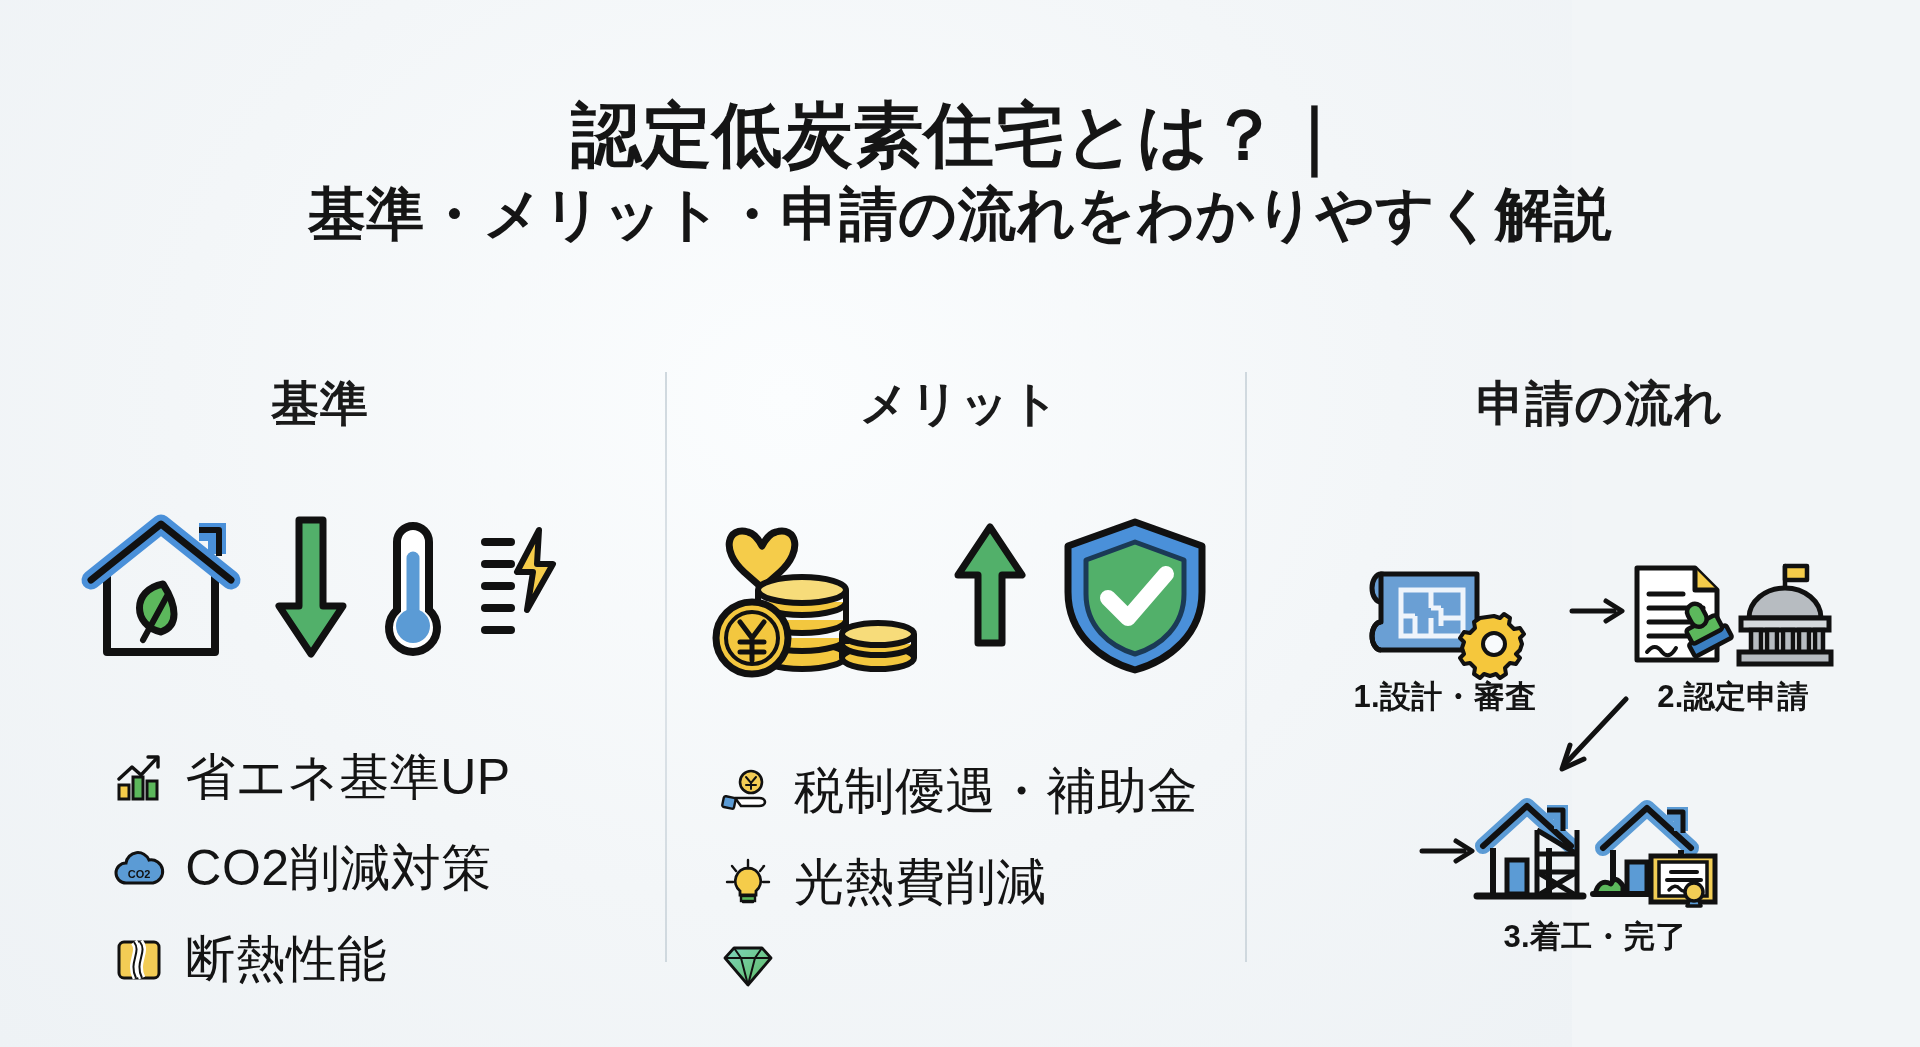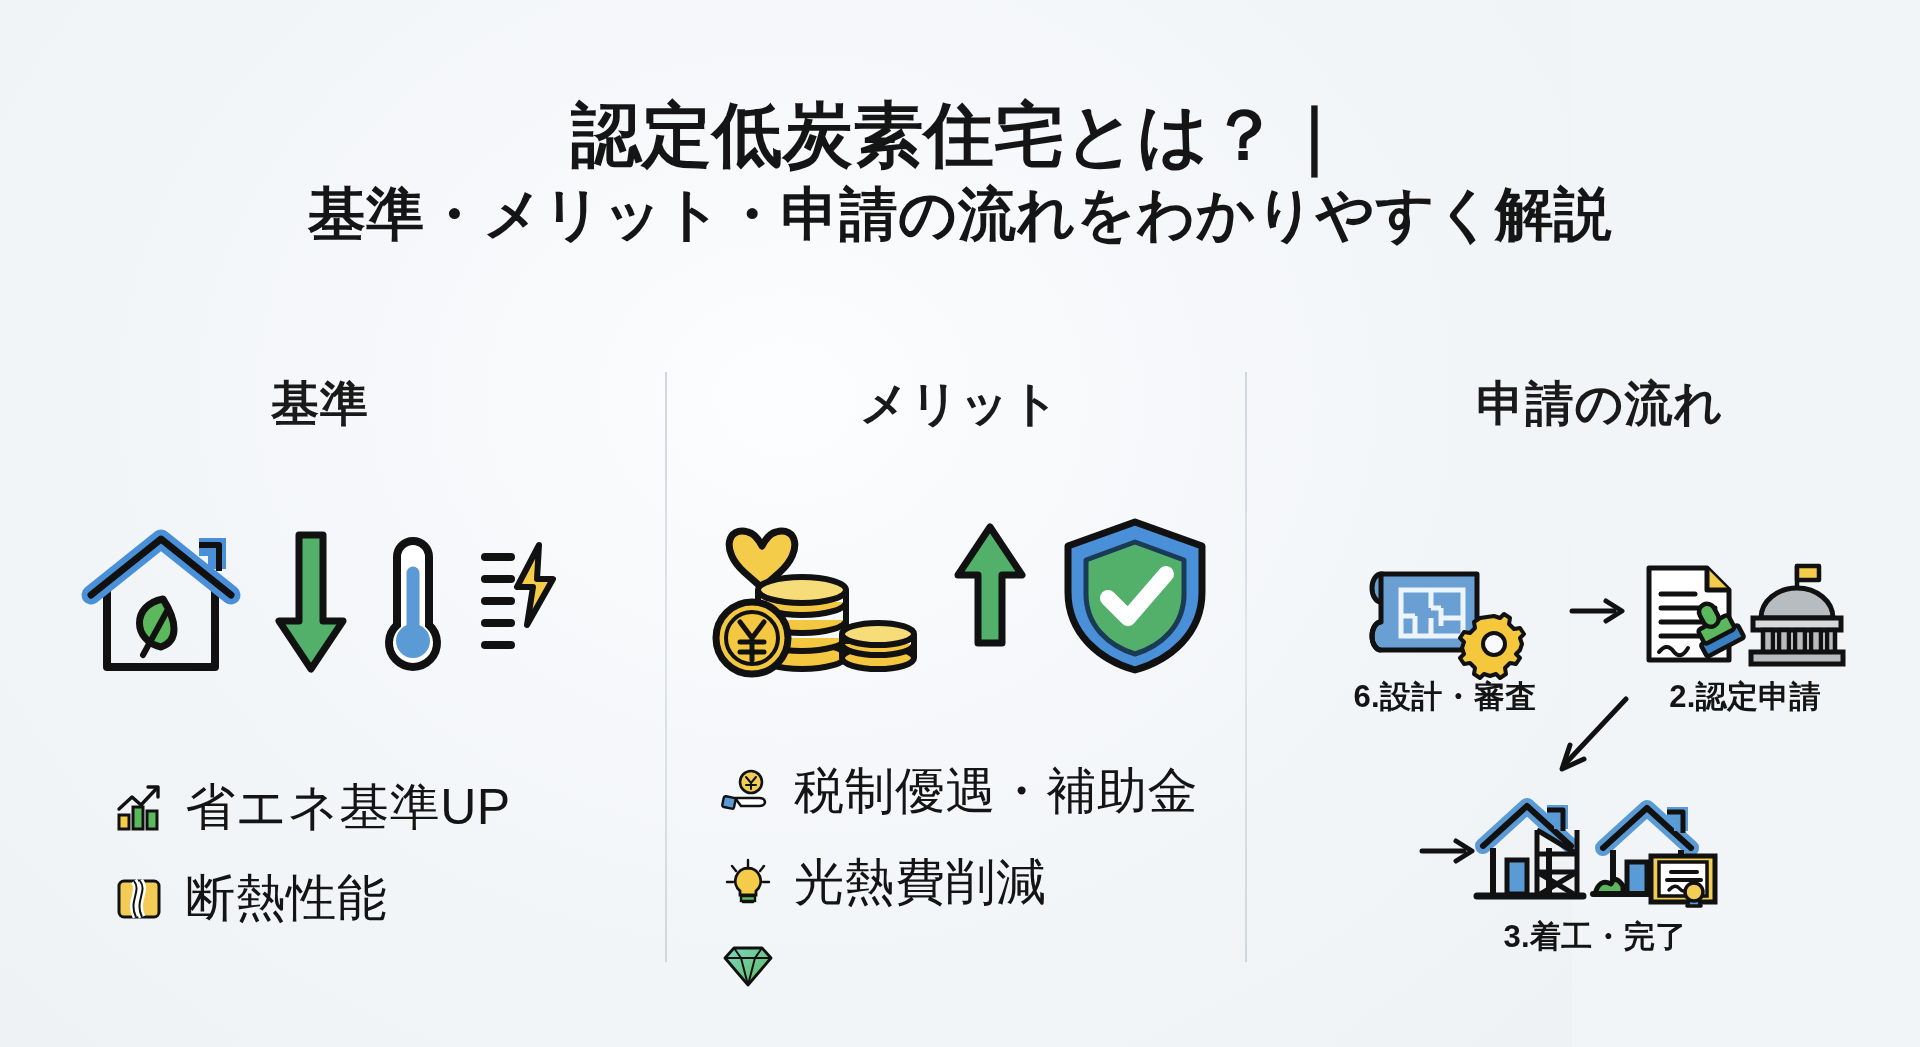--- a/index.html
+++ b/index.html
@@ -140,21 +140,21 @@
   }
   .flow-label {
     margin-top: 8px;
     font-size: 31px;
     font-weight: 800;
     color: #141414;
     white-space: nowrap;
     letter-spacing: 0.3px;
   }
   .step-1 { left: 0px;   top: 30px; }
-  .step-2 { left: 300px; top: 30px; }
+  .step-2 { left: 288px; top: 30px; }
   .step-3 { left: 150px; top: 270px; }
 
   .arrow-h-1 { position: absolute; left: 250px; top: 78px; }
   .arrow-h-2 { position: absolute; left: 100px; top: 318px; }
   .arrow-diag { position: absolute; left: 228px; top: 175px; }
 
   svg { display: block; overflow: visible; }
 </style>
 </head>
 <body>
@@ -221,20 +221,29 @@
           <span class="bullet-ico">
             <svg width="50" height="50" viewBox="0 0 50 50">
               <rect x="5" y="32" width="10" height="14" fill="#f5cc4a" stroke="#111" stroke-width="3"></rect>
               <rect x="19" y="24" width="10" height="22" fill="#5cb85c" stroke="#111" stroke-width="3"></rect>
               <rect x="33" y="28" width="10" height="18" fill="#5cb85c" stroke="#111" stroke-width="3"></rect>
               <path d="M5 26 L18 14 L27 22 L43 5" fill="none" stroke="#111" stroke-width="3.4" stroke-linejoin="round" stroke-linecap="round"></path>
               <path d="M34 4 H44 V14" fill="none" stroke="#111" stroke-width="3.4" stroke-linejoin="round" stroke-linecap="round"></path>
             </svg>
           </span>
           <span class="bullet-text">省エネ基準UP</span>
+        </div>
+        <div class="bullet">
+          <span class="bullet-ico">
+            <svg width="52" height="44" viewBox="0 0 52 44">
+              <path d="M13 36 a10 10 0 0 1 0-20 a12 12 0 0 1 23-3 a9 9 0 0 1 4 23 Z" fill="#5b9bd5" stroke="#111" stroke-width="3"></path>
+              <text x="26" y="31" font-family="Liberation Sans, sans-serif" font-size="11" font-weight="700" fill="#111" text-anchor="middle">CO2</text>
+            </svg>
+          </span>
+          <span class="bullet-text">CO2削減対策</span>
         </div>
         <div class="bullet">
           <span class="bullet-ico">
             <svg width="48" height="48" viewBox="0 0 48 48">
               <rect x="4" y="6" width="40" height="36" rx="5" fill="#f3cc55" stroke="#111" stroke-width="3"></rect>
               <path d="M19 6 C27 16 13 26 21 42" fill="none" stroke="#fff" stroke-width="7"></path>
               <path d="M19 6 C27 16 13 26 21 42" fill="none" stroke="#111" stroke-width="2"></path>
               <path d="M25 6 C33 16 19 26 27 42" fill="none" stroke="#fff" stroke-width="7"></path>
               <path d="M25 6 C33 16 19 26 27 42" fill="none" stroke="#111" stroke-width="2"></path>
             </svg>
@@ -355,21 +364,21 @@
                 </g>
               </svg>
             </span>
             <span style="margin-left:-34px; margin-bottom:-8px;">
               <svg width="64" height="64" viewBox="0 0 64 64">
                 <path d="M32 4 l6 2 l4-4 l6 4 l-1 6 l5 5 l6-1 l4 6 l-4 4 l2 6 l-2 6 l-4 4 l4 4 l-4 6 l-6-1 l-5 5 l1 6 l-6 4 l-4-4 l-6 2 l-6-2 l-4 4 l-6-4 l1-6 l-5-5 l-6 1 l-4-6 l4-4 l-2-6 l2-6 l-4-4 l4-6 l6 1 l5-5 l-1-6 l6-4 Z" fill="#f5c73c" stroke="#111" stroke-width="4" stroke-linejoin="round"></path>
                 <circle cx="32" cy="32" r="11" fill="#f8fafc" stroke="#111" stroke-width="4"></circle>
               </svg>
             </span>
           </div>
-          <div class="flow-label">6.設計・審査</div>
+          <div class="flow-label">1.設計・審査</div>
         </div>
 
         <span class="arrow-h-1">
           <svg width="58" height="30" viewBox="0 0 58 30">
             <path d="M2 15 H44" stroke="#111" stroke-width="5" stroke-linecap="round"></path>
             <path d="M36 5 L52 15 L36 25" fill="none" stroke="#111" stroke-width="5" stroke-linecap="round" stroke-linejoin="round"></path>
           </svg>
         </span>
 
         <div class="flow-step step-2">

